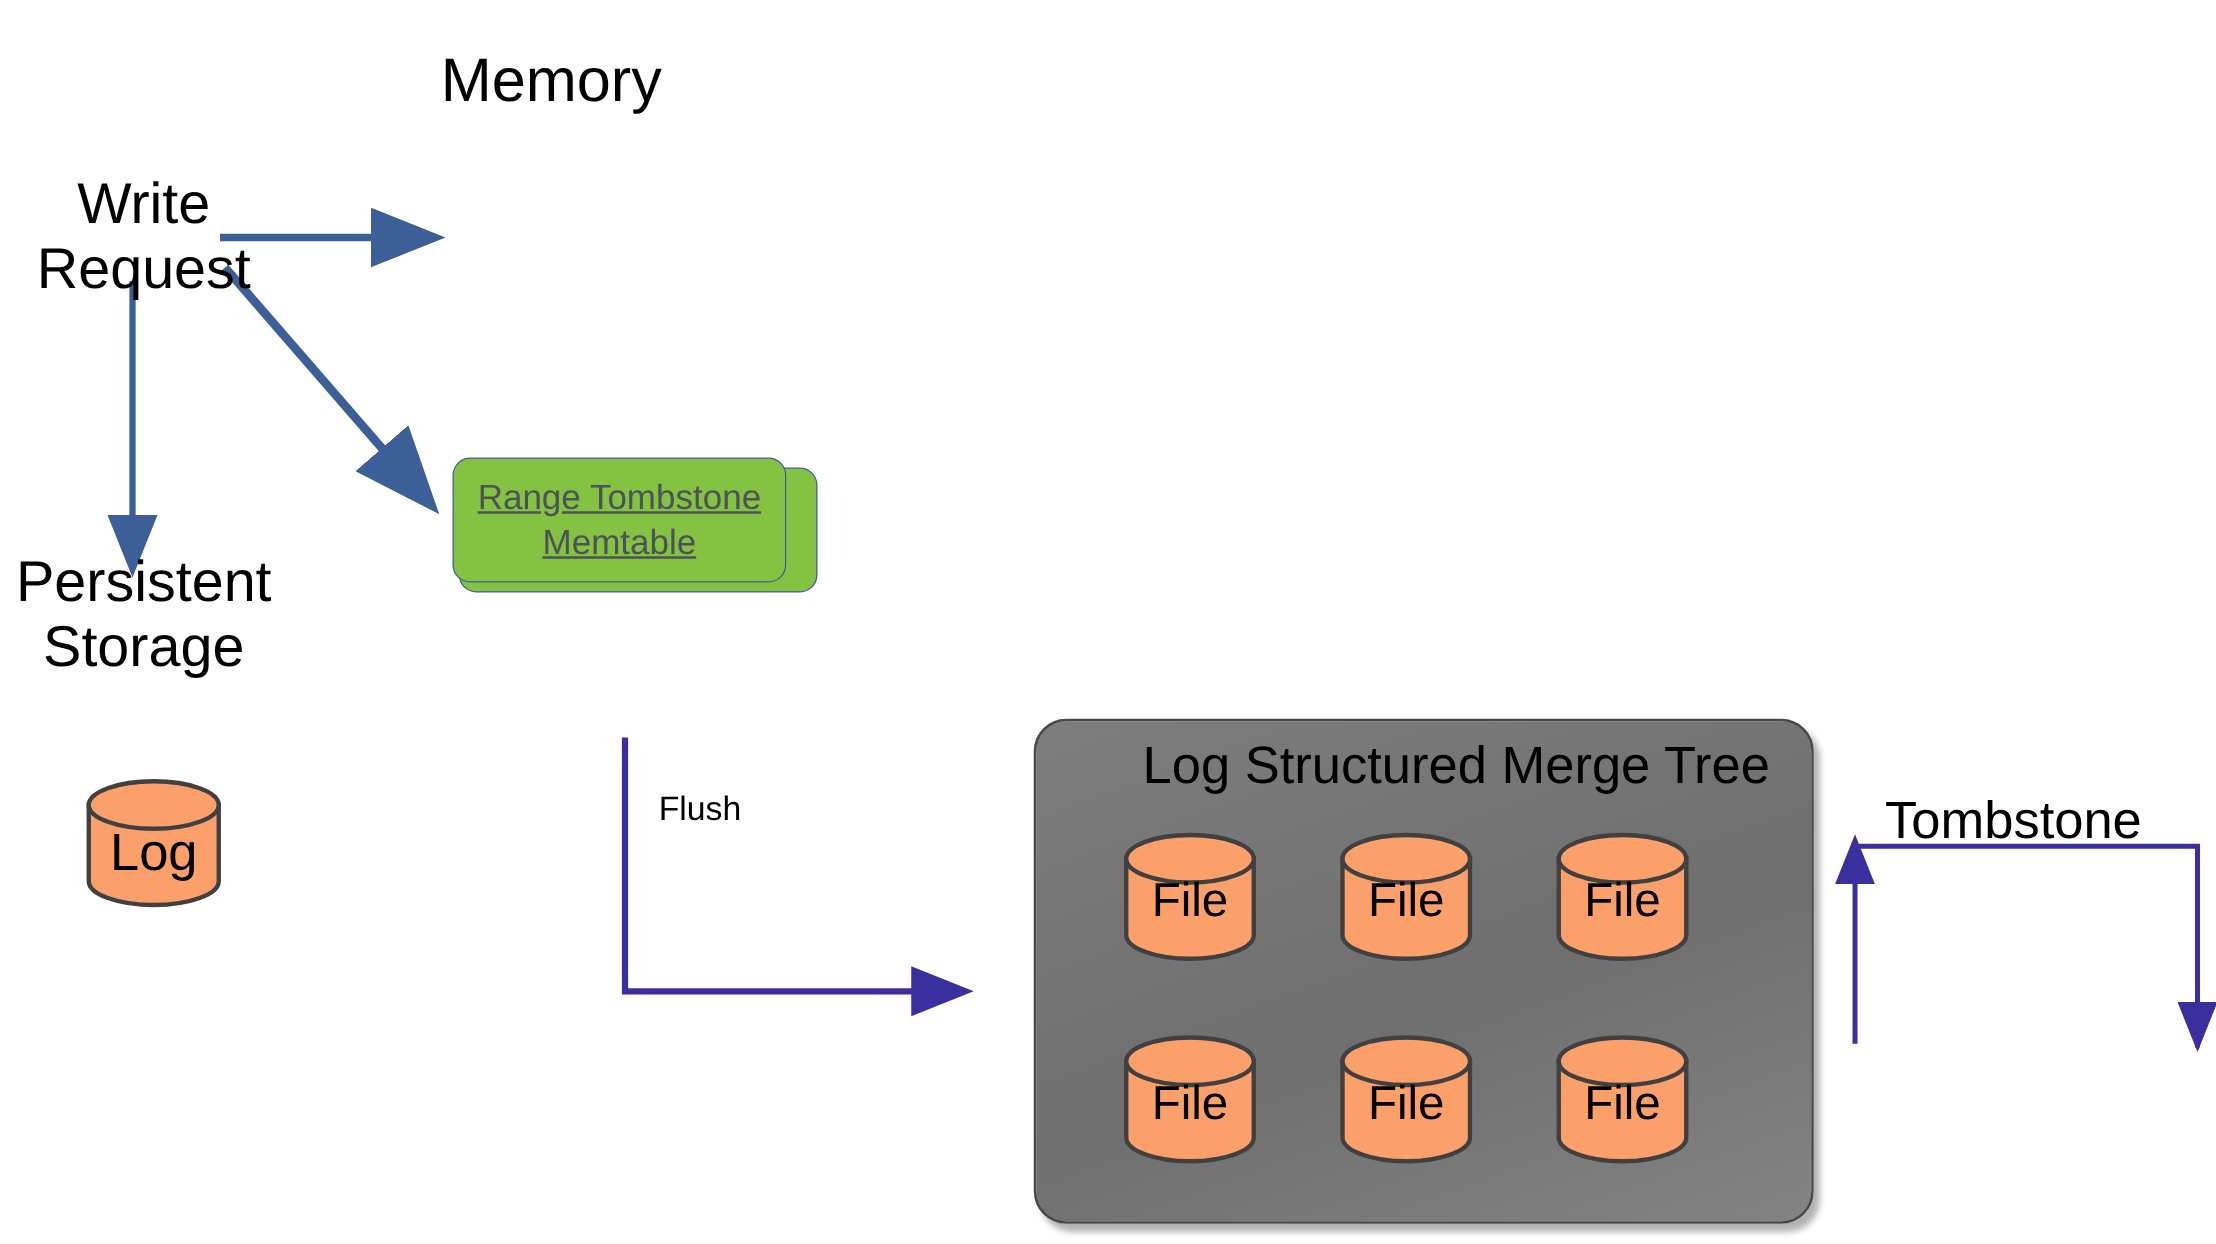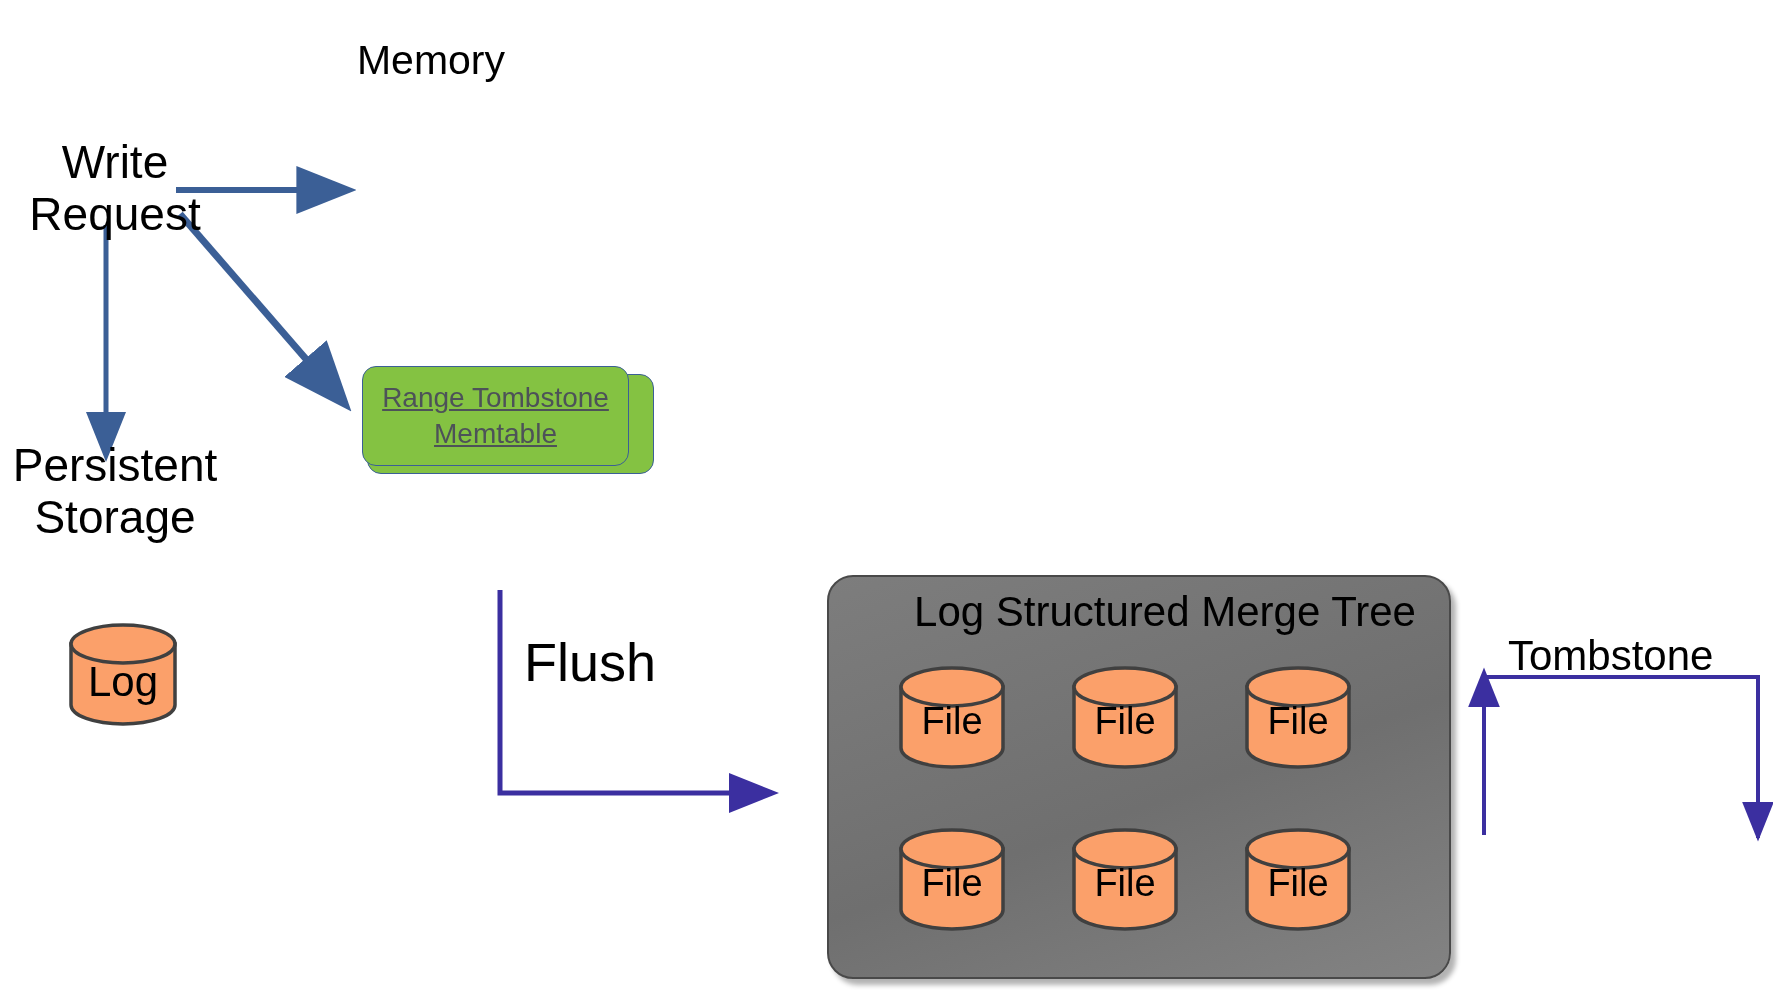--- a/index.html
+++ b/index.html
@@ -27,35 +27,35 @@
   .lbl {
     position: absolute;
     color: #000000;
     font-family: "Liberation Sans", sans-serif;
     white-space: pre;
     line-height: 1.12;
     text-align: center;
   }
   
   #memory-label {
-    left: 316px; top: 38px; width: 230px;
-    font-size: 41px;
+    left: 326px; top: 38px; width: 230px;
+    font-size: 49px;
   }
   #write-request-label {
     left: 0px; top: 110px; width: 230px;
     font-size: 46px;
     margin-top: 27px;
   }
   #persistent-storage-label {
     left: 0px; top: 440px; width: 230px;
     font-size: 46px;
   }
   #flush-label {
-    left: 490px; top: 632px; width: 200px;
-    font-size: 54px;
+    left: 460px; top: 632px; width: 200px;
+    font-size: 27px;
   }
   #compaction-label {
     left: 1508px; top: 632px; width: 260px;
     font-size: 42px;
     text-align: left;
   }
   
   .memtable-box {
     position: absolute;
     background: #84c242;

